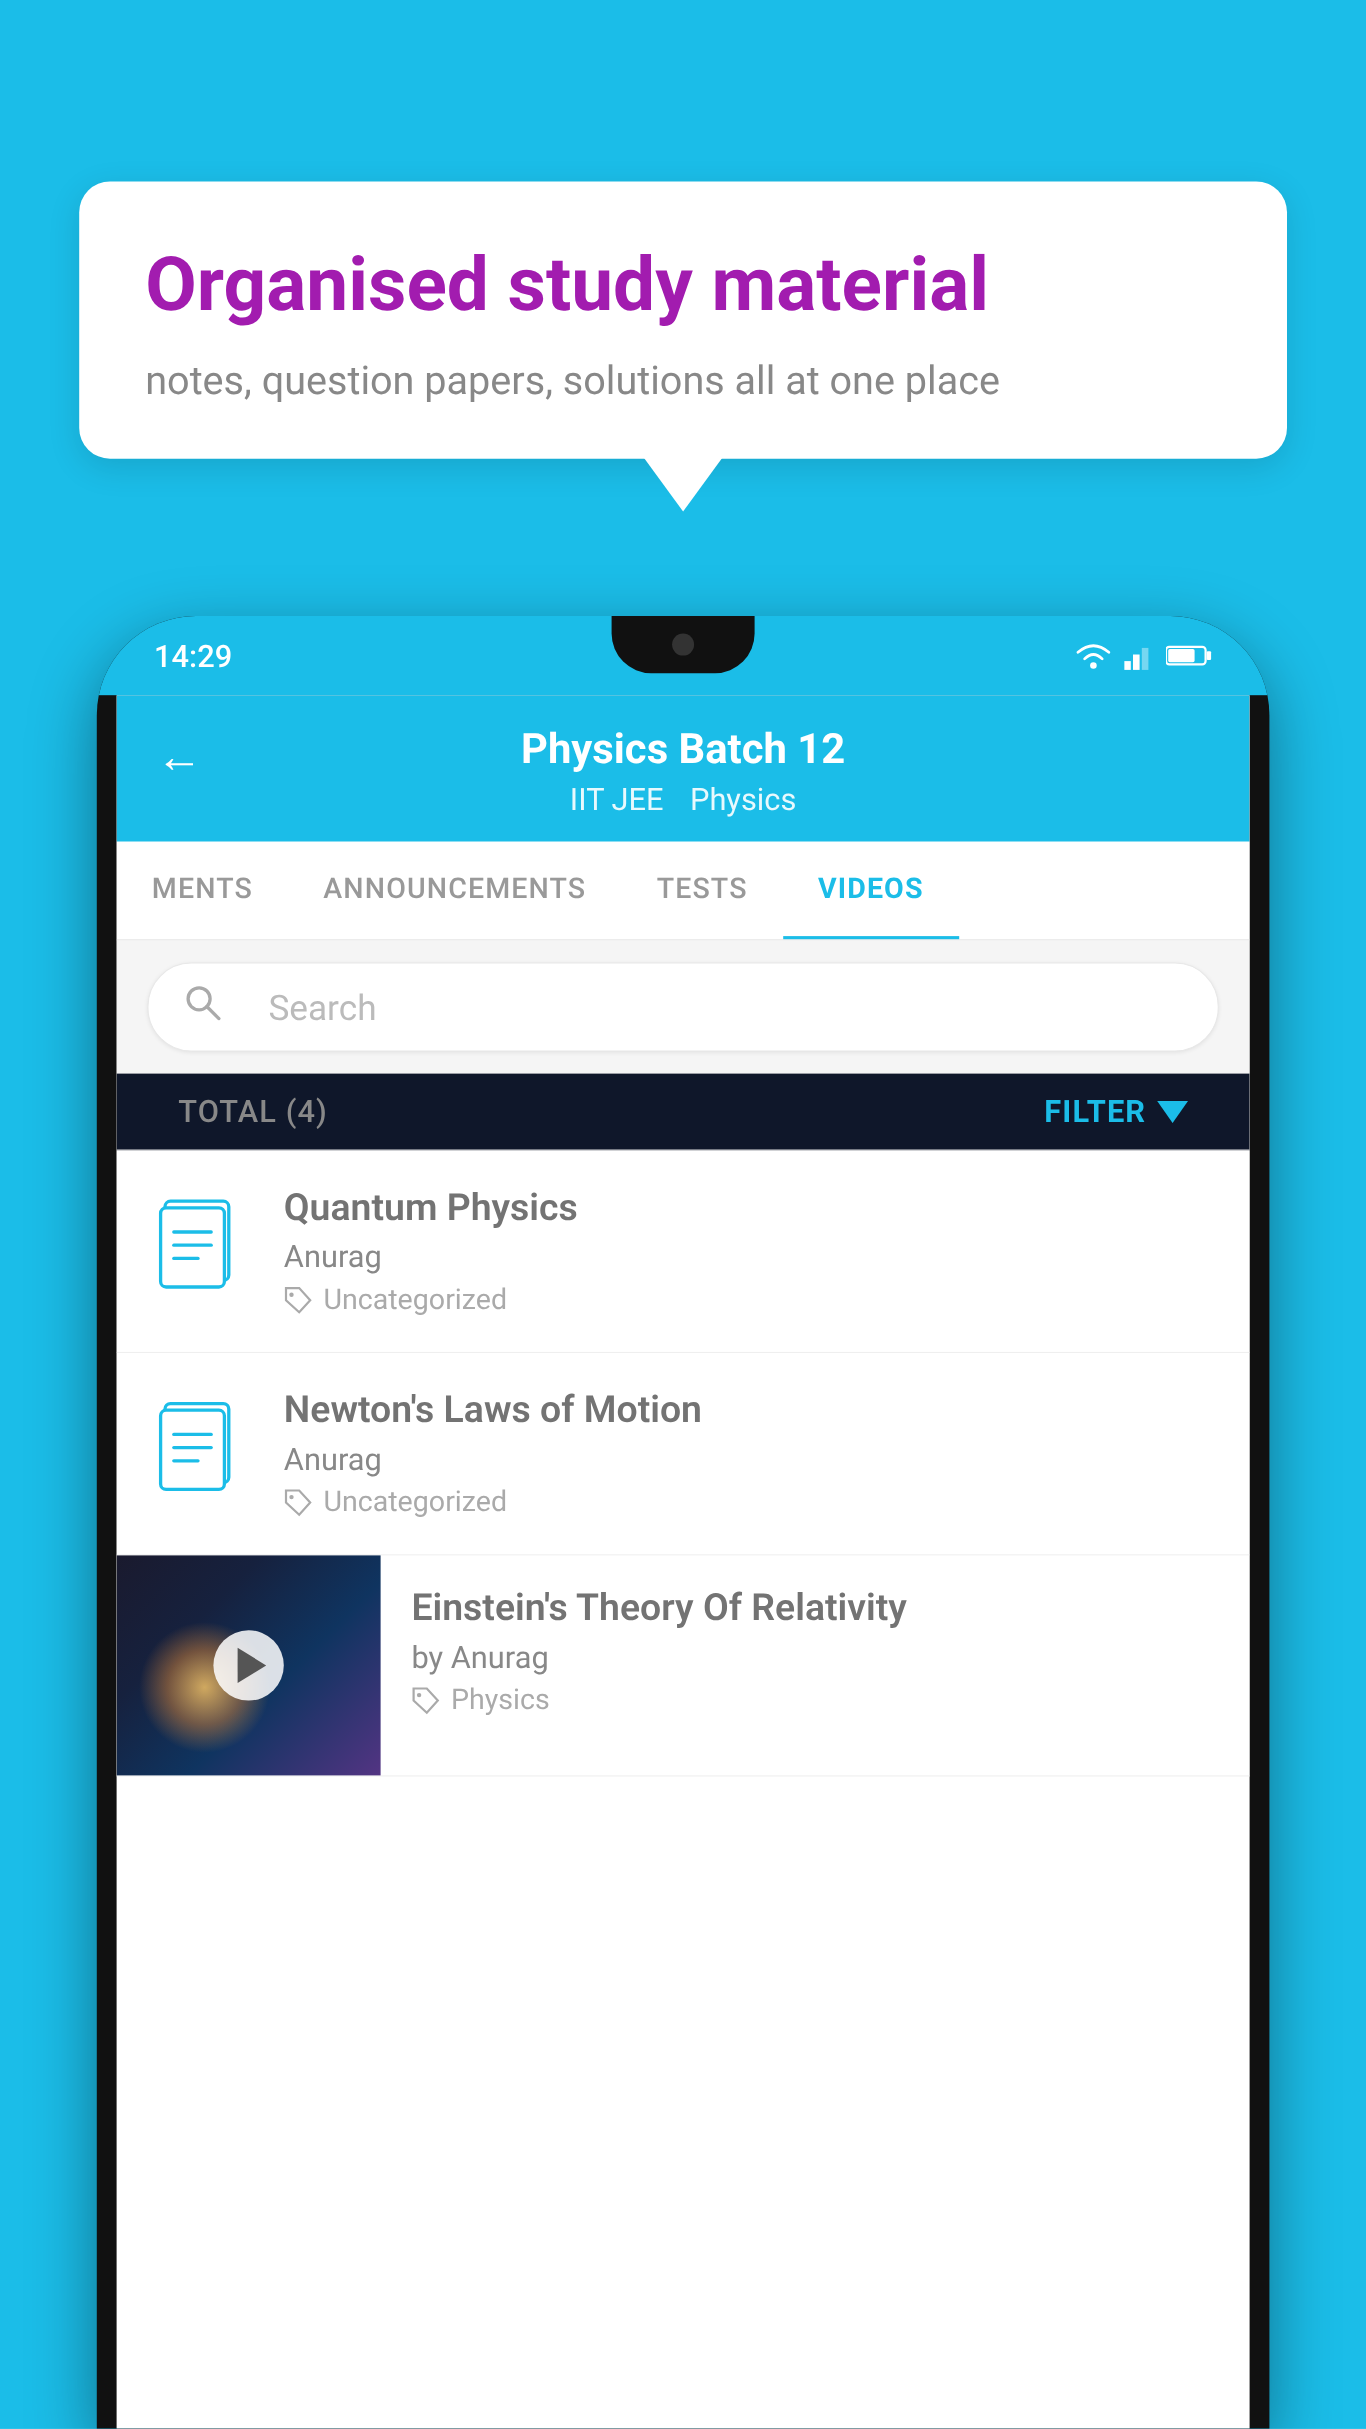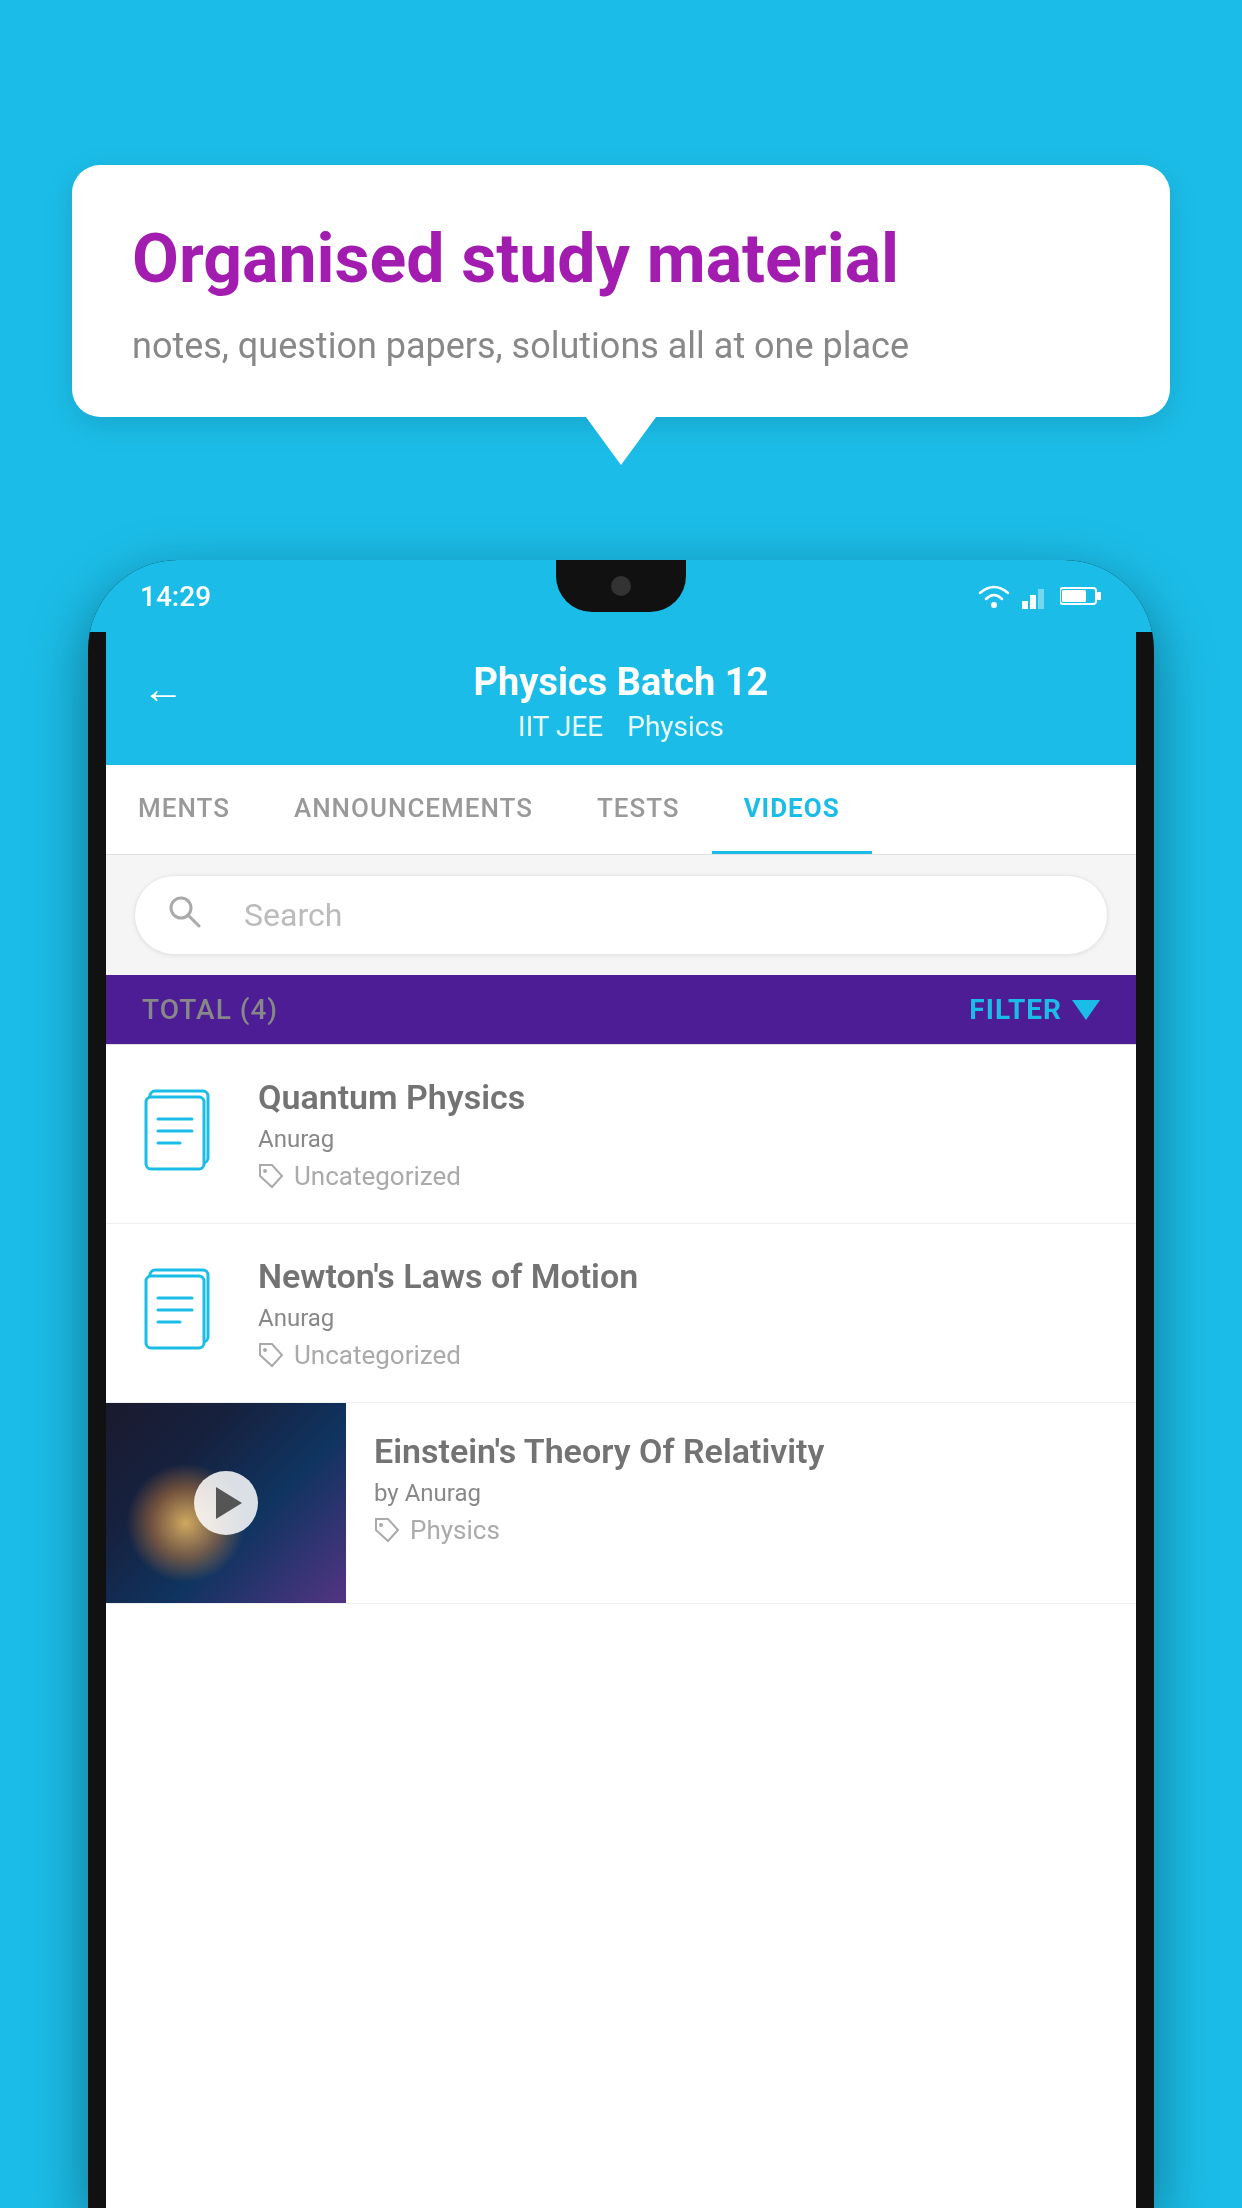--- a/index.html
+++ b/index.html
@@ -185,22 +185,22 @@
     .search-text {
       font-size: 32px;
       color: #bbb;
     }
 
     
     .filter-row {
       display: flex;
       justify-content: space-between;
       align-items: center;
-      padding: 18px 36px;
-      background: #4c1d95;
+      padding: 18px 56px;
+      background: #0f172a;
       border-bottom: 1px solid #e0e0e0;
     }
     .total-text {
       font-size: 28px;
       color: #888;
       font-weight: 500;
       text-transform: uppercase;
       letter-spacing: 1px;
     }
     .filter-btn {
@@ -241,21 +241,21 @@
     .video-info {
       flex: 1;
     }
     .video-title {
       font-size: 34px;
       font-weight: 600;
       color: #737373;
       margin-bottom: 8px;
     }
     .video-author {
-      font-size: 24px;
+      font-size: 28px;
       color: #888;
       margin-bottom: 8px;
     }
     .video-tag {
       display: flex;
       align-items: center;
       gap: 10px;
       color: #aaa;
       font-size: 26px;
     }

